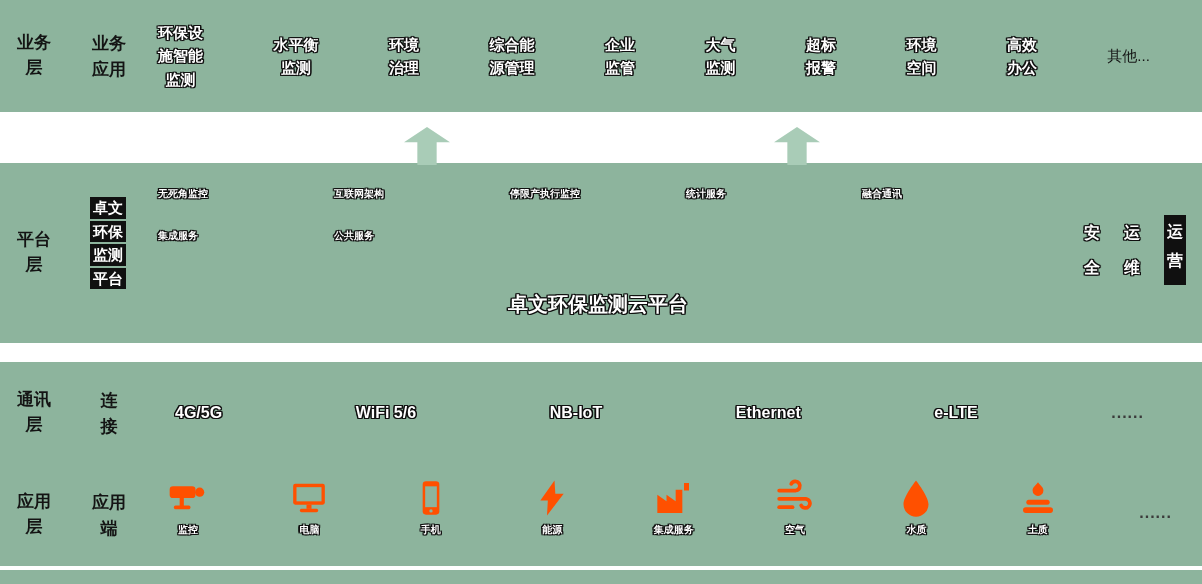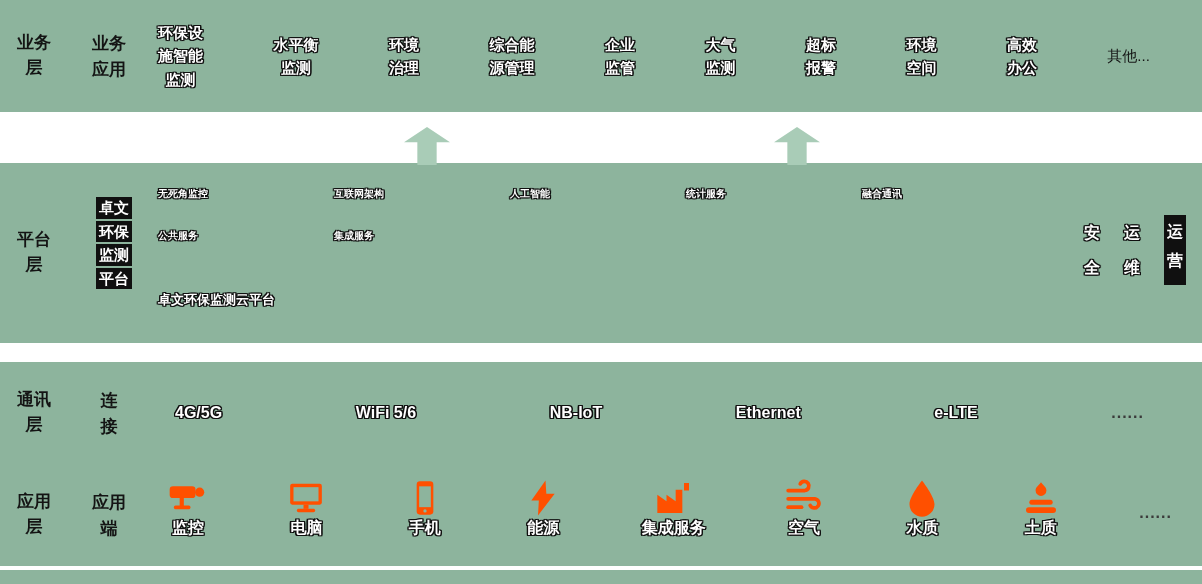--- a/index.html
+++ b/index.html
@@ -26,40 +26,40 @@
   .plain-item{color:var(--ink,#141414);font-weight:400;text-shadow:none;}
   .dots{color:#3a3a3a;font-weight:700;letter-spacing:1px;text-shadow:none;}
 
   .arrow{position:absolute;top:127px;width:46px;height:38px;background:var(--arrow,#A9CCB7);z-index:3;
          clip-path:polygon(50% 0,100% 40%,71% 40%,71% 100%,29% 100%,29% 40%,0 40%);}
 
   .biz-items{position:absolute;left:158px;right:52px;top:50%;transform:translateY(-50%);
              display:flex;justify-content:space-between;align-items:center;}
   .biz-item{white-space:pre-line;text-align:center;font-size:15px;line-height:1.55;}
 
-  .brand-label{position:absolute;left:84px;top:34px;width:48px;display:flex;flex-direction:column;align-items:flex-end;gap:2px;}
+  .brand-label{position:absolute;left:84px;top:34px;width:48px;display:flex;flex-direction:column;align-items:center;gap:2px;}
   .chip-line{background:var(--chip,#101010);color:#fff;font-size:15px;font-weight:700;padding:1px 3px;line-height:1.3;}
 
   .plat-grid{position:absolute;left:158px;top:24px;width:880px;display:grid;
              grid-template-columns:repeat(5,1fr);row-gap:28px;}
   .plat-item{text-align:left;font-size:10px;}
-  .cloud-label{position:absolute;left:158px;top:128px;width:880px;font-size:13px;}
+  .cloud-label{position:absolute;left:158px;top:128px;width:880px;text-align:center;font-size:20px;}
   .pillars{position:absolute;right:16px;top:52px;display:flex;gap:24px;}
   .pillar{white-space:pre-line;text-align:center;font-size:16px;line-height:2.2;}
   .chip-vert{background:var(--chip,#101010);color:#fff;font-weight:700;white-space:pre-line;text-align:center;
              font-size:16px;line-height:1.8;padding:3px 3px;text-shadow:none;}
 
   .comm-items{position:absolute;left:175px;right:58px;top:50%;transform:translateY(-50%);
               display:flex;justify-content:space-between;align-items:flex-start;}
   .comm-item{font-size:16px;}
 
   .app-items{position:absolute;left:168px;right:30px;top:12px;display:flex;justify-content:space-between;align-items:flex-start;}
   .app-item{display:flex;flex-direction:column;align-items:center;}
   .app-icon{height:42px;display:flex;align-items:flex-end;color:var(--orange,#FF5000);}
-  .app-label{font-size:16px;}
+  .app-label{margin-top:5px;font-size:10px;}
   .app-dots{margin-top:28px;}
 </style>
 </head>
 <body>
 
 <div class="canvas">
 
   <section class="band band-business">
     <div class="side-label">业务
 层</div>
@@ -97,25 +97,25 @@
 层</div>
     <div class="brand-label">
         <div class="chip-line">卓文</div>
         <div class="chip-line">环保</div>
         <div class="chip-line">监测</div>
         <div class="chip-line">平台</div>
       </div>
     <div class="plat-grid">
         <div class="plat-item outlined">无死角监控</div>
         <div class="plat-item outlined">互联网架构</div>
-        <div class="plat-item outlined">人工智能</div>
+        <div class="plat-item outlined">停限产执行监控</div>
         <div class="plat-item outlined">统计服务</div>
         <div class="plat-item outlined">融合通讯</div>
+        <div class="plat-item outlined">集成服务</div>
         <div class="plat-item outlined">公共服务</div>
-        <div class="plat-item outlined">集成服务</div>
       </div>
     <div class="cloud-label outlined">卓文环保监测云平台</div>
     <div class="pillars">
         <div class="pillar outlined">安
 全</div>
         <div class="pillar outlined">运
 维</div>
         <div class="pillar chip-vert">运
 营</div>
       </div>

